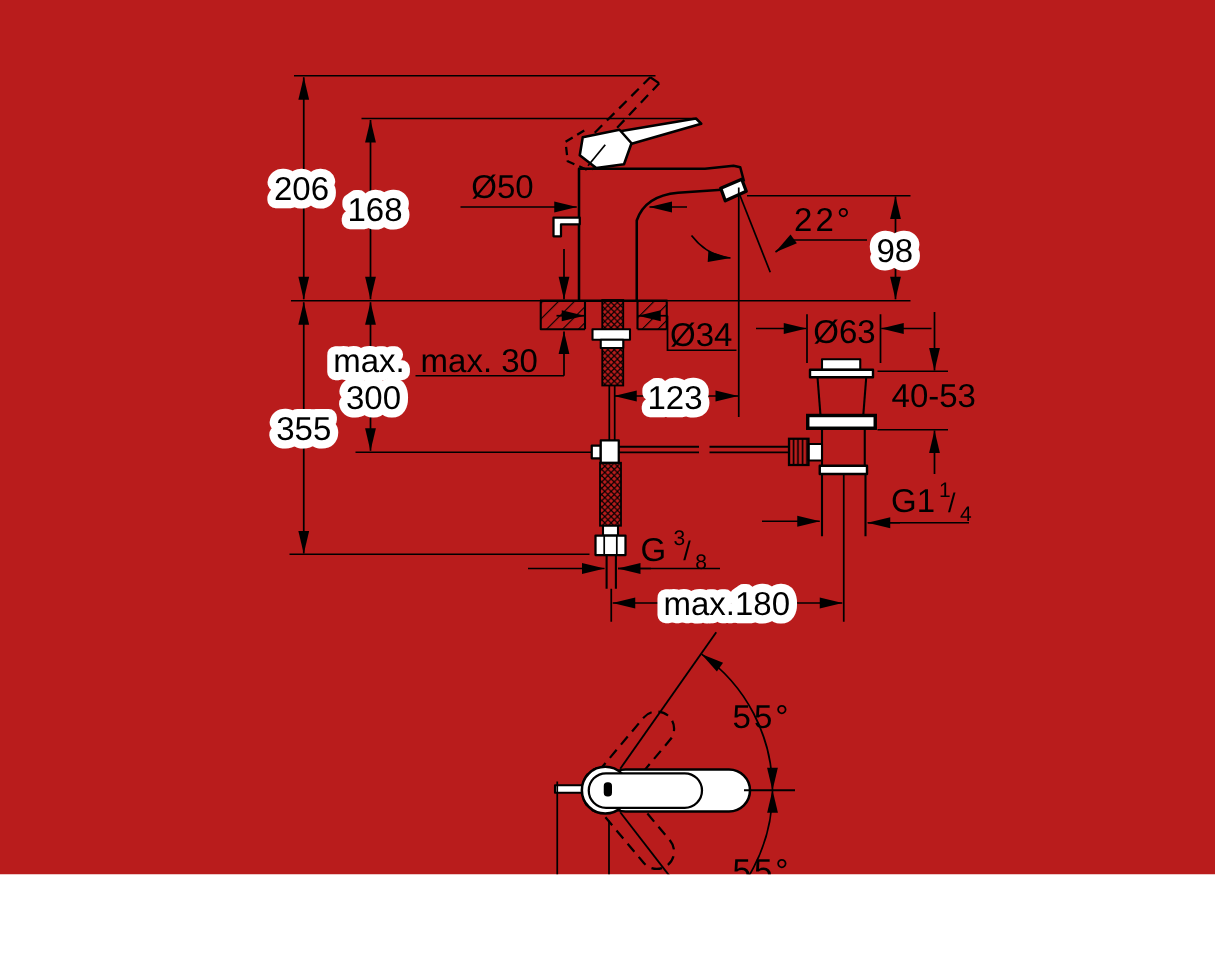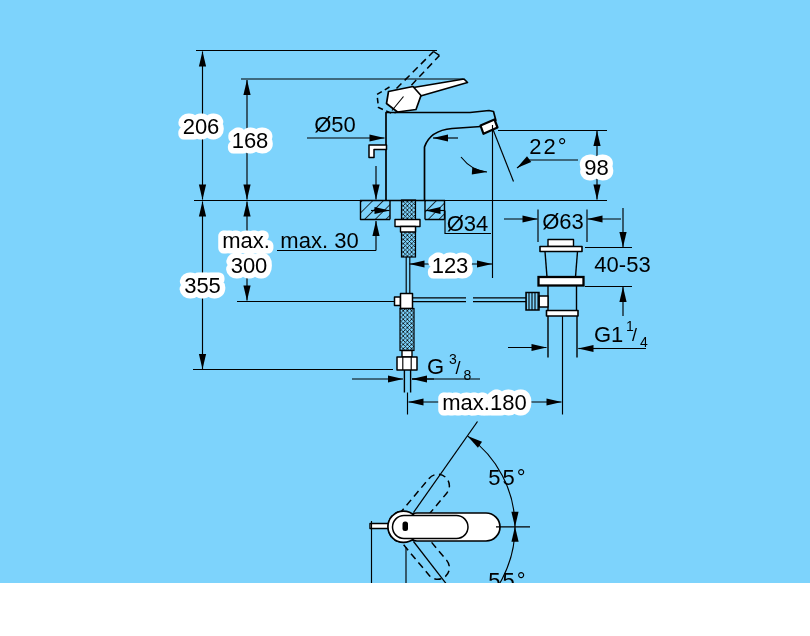--- a/index.html
+++ b/index.html
@@ -1,16 +1,16 @@
 <!DOCTYPE html>
 <html><head>
 <meta charset="utf-8">
 <style>
   html,body{margin:0;padding:0;background:#fff;}
-  .canvas{position:relative;width:810px;height:583px;background:#7dd3fc;overflow:hidden;}
+  .canvas{position:relative;width:810px;height:583px;background:#b91c1c;overflow:hidden;}
   svg{display:block;}
   .obj{stroke:#000;stroke-width:1.7;fill:none;stroke-linejoin:round;}
   .obj2{stroke:#000;stroke-width:1.4;fill:none;stroke-linejoin:round;}
   .objf{stroke:#000;stroke-width:1.7;fill:#fff;stroke-linejoin:round;}
   .thick{stroke:#000;stroke-width:2.3;fill:#fff;}
   .dim{stroke:#000;stroke-width:1.15;fill:none;}
   .dsh{stroke:#000;stroke-width:1.5;fill:none;stroke-dasharray:7 4.5;}
   .dsh2{stroke:#000;stroke-width:1.5;fill:none;stroke-dasharray:5.5 3.5;}
   .dim-text{font-family:"Liberation Sans","DejaVu Sans",sans-serif;font-size:22px;fill:#000;}
   .small-text{font-family:"Liberation Sans","DejaVu Sans",sans-serif;font-size:14px;fill:#000;}

